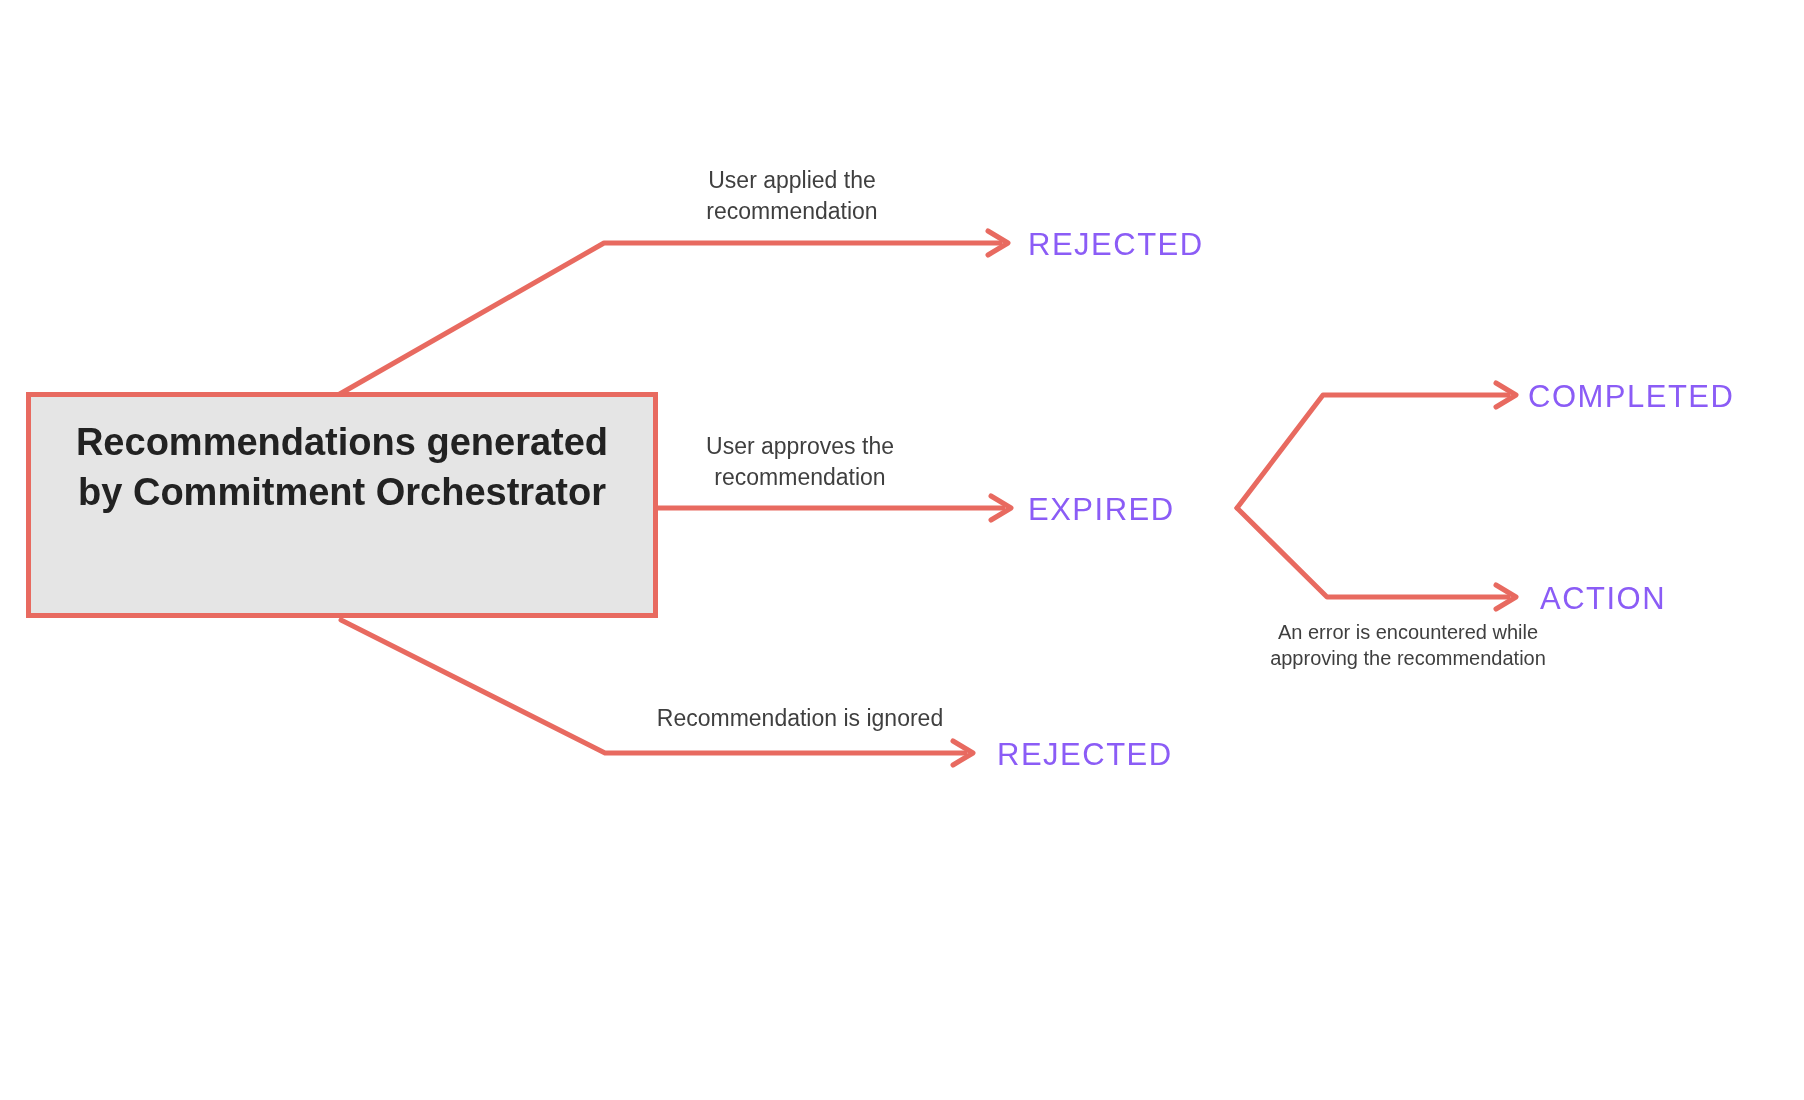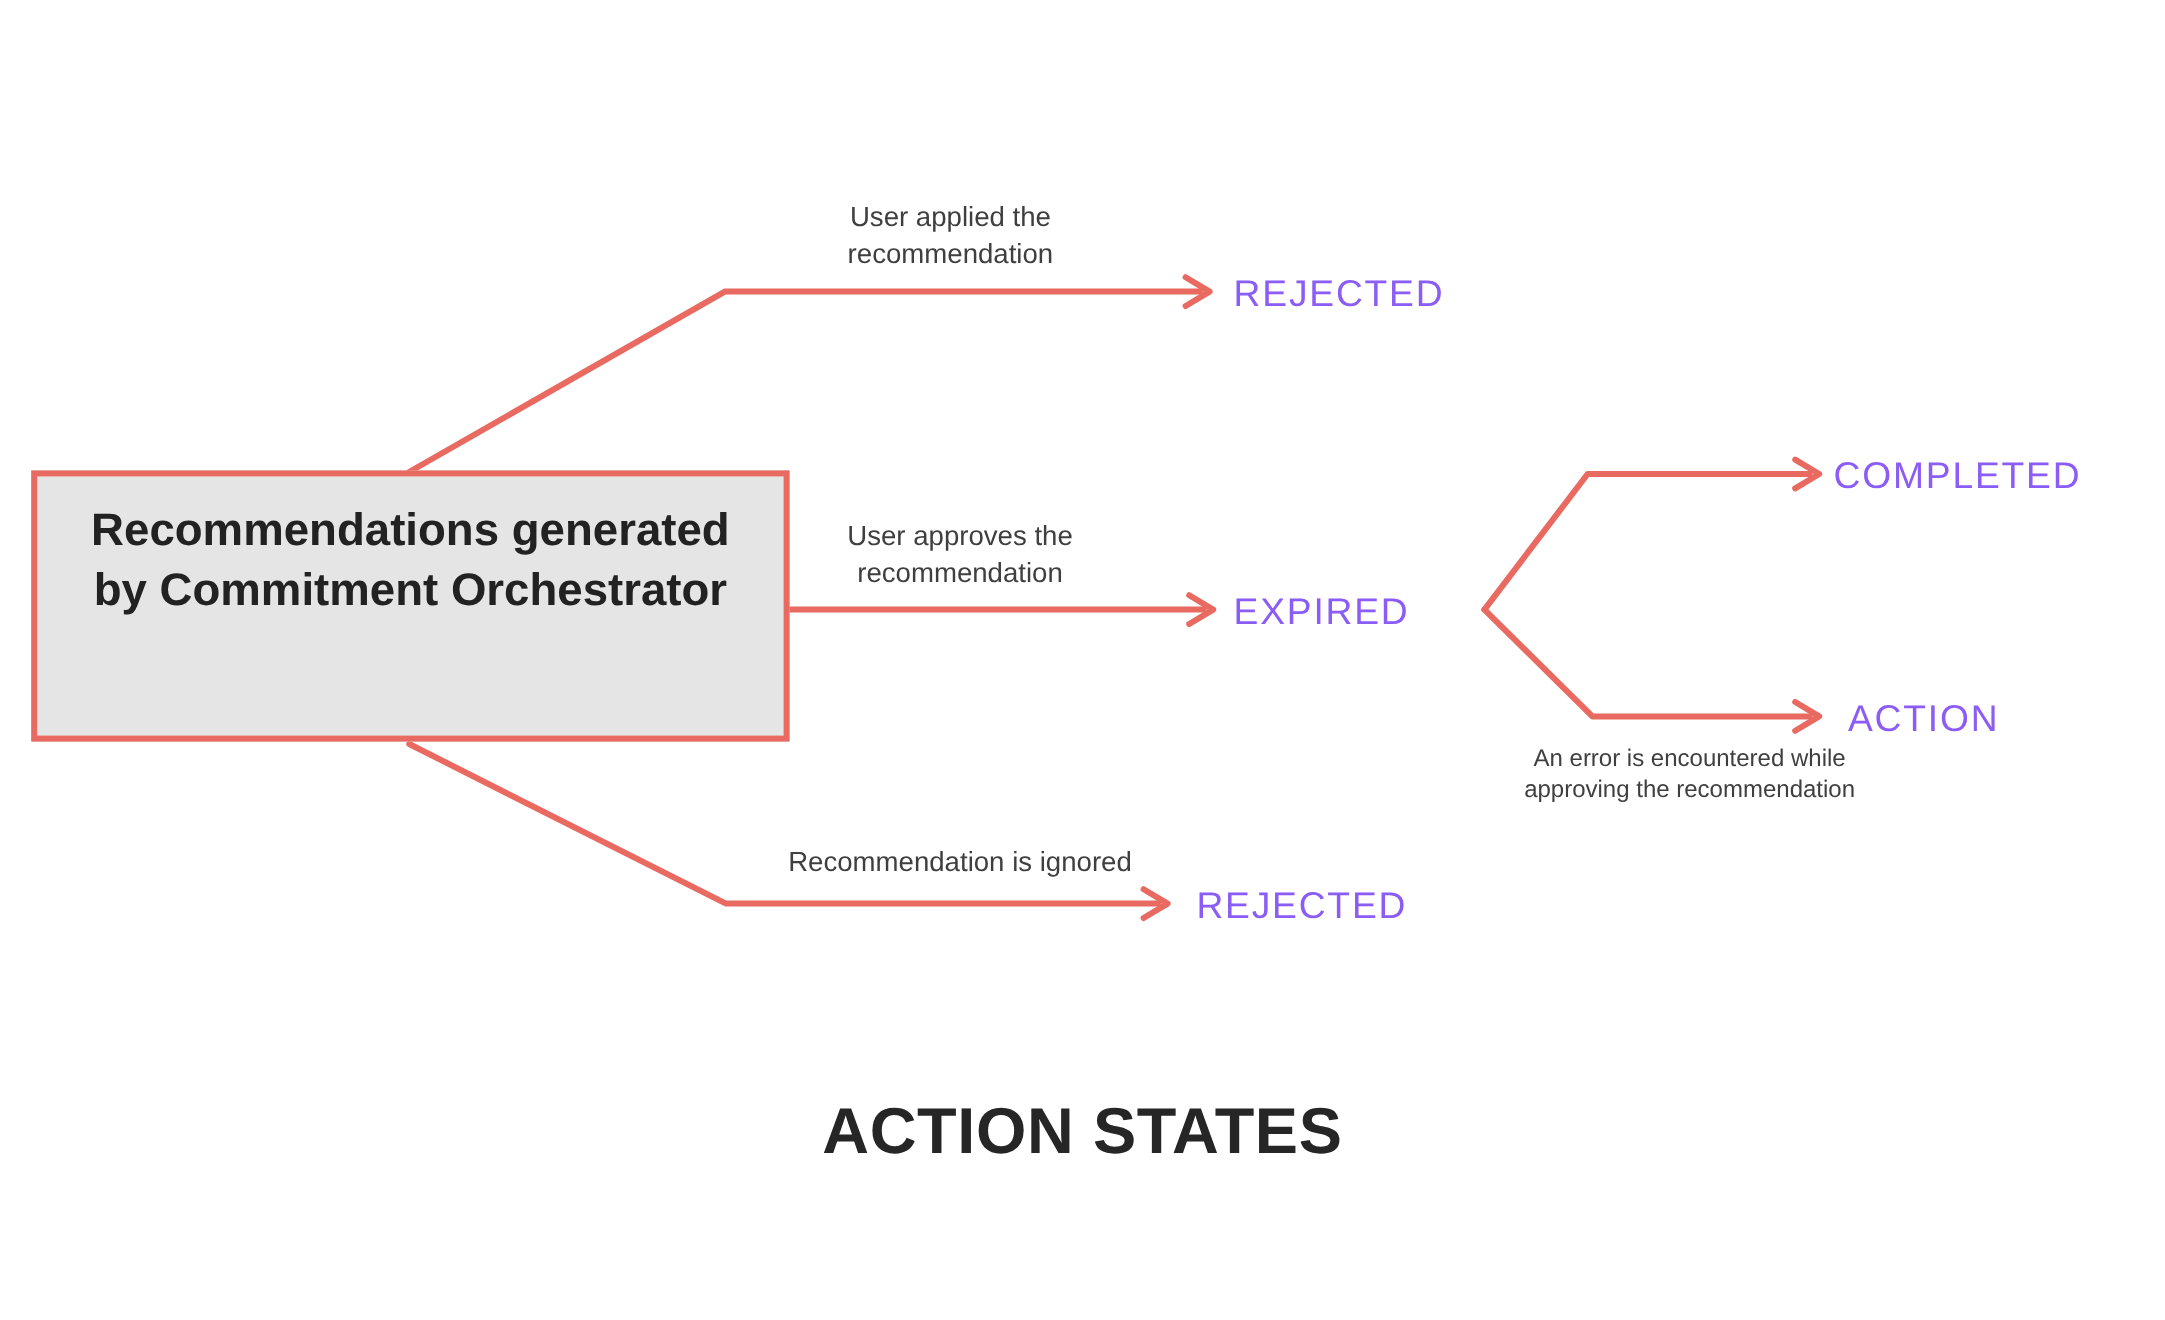--- a/index.html
+++ b/index.html
@@ -120,15 +120,14 @@
   <div class="edge-label big" style="left:600px; top:703px; width:400px;">Recommendation is ignored</div>
   <div class="edge-label small" style="left:1248px; top:619px; width:320px;">An error is encountered while
 approving the recommendation</div>
 
   <div class="state" style="left:1028px; top:227px;">REJECTED</div>
   <div class="state" style="left:1028px; top:492px;">EXPIRED</div>
   <div class="state" style="left:1528px; top:379px;">COMPLETED</div>
   <div class="state" style="left:1540px; top:581px;">ACTION</div>
   <div class="state" style="left:997px; top:737px;">REJECTED</div>
 
-  <div class="footer-title">ACTION STATES</div>
 
 </div>
 
 </body></html>

